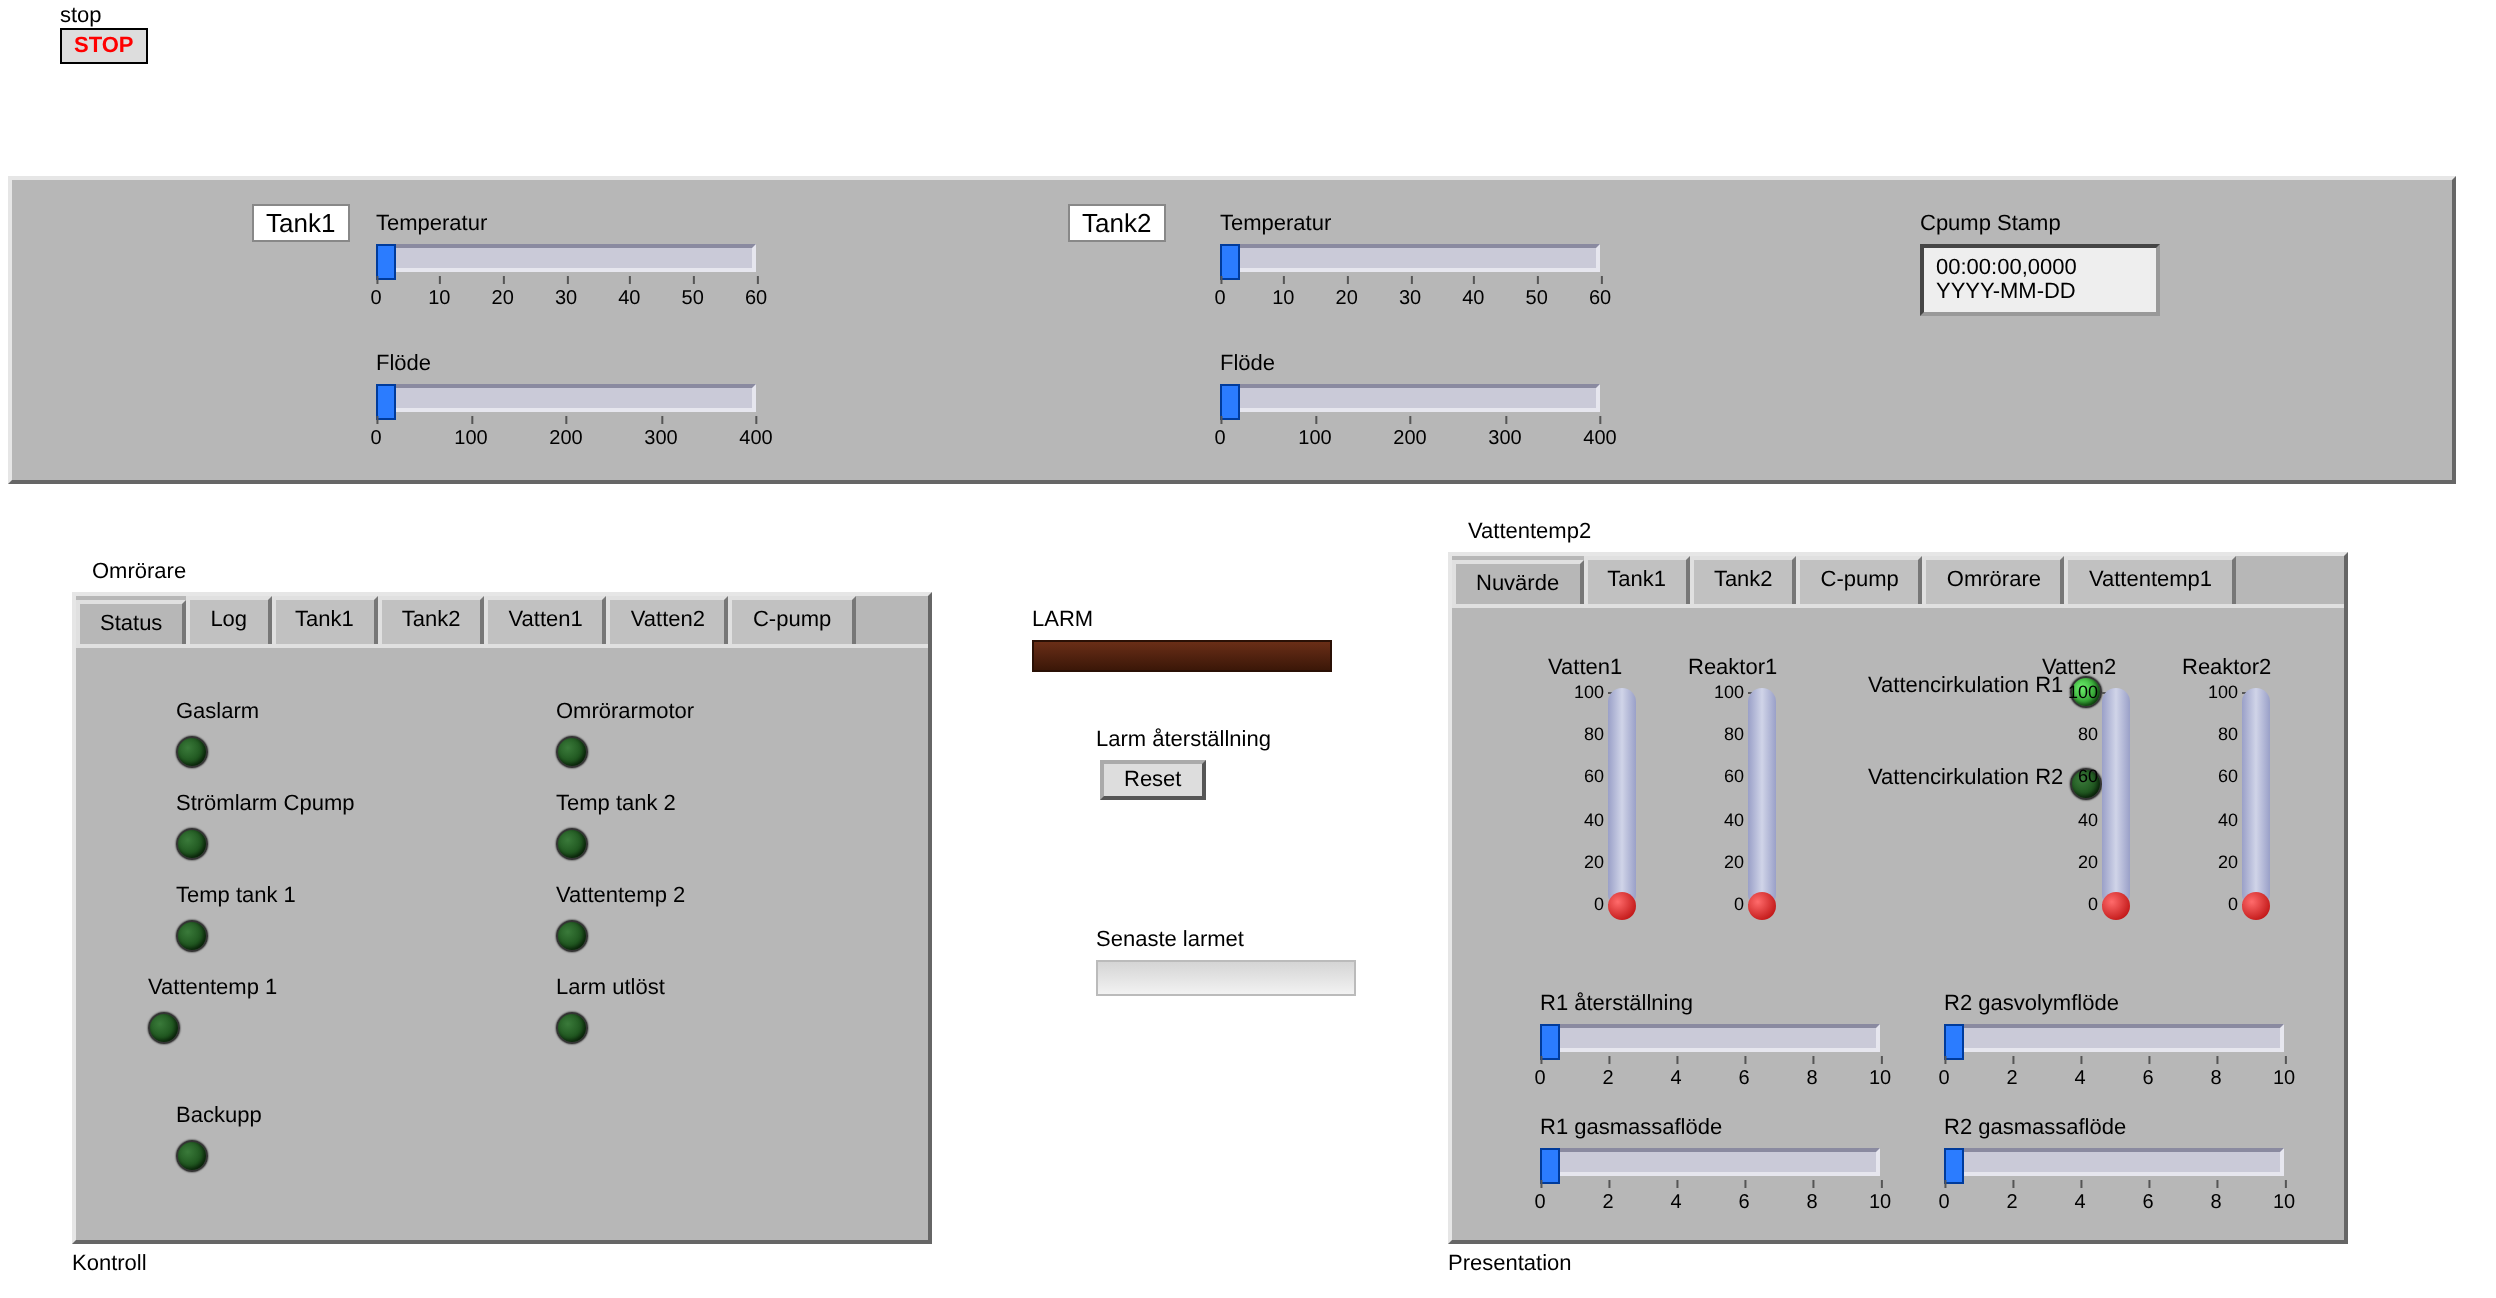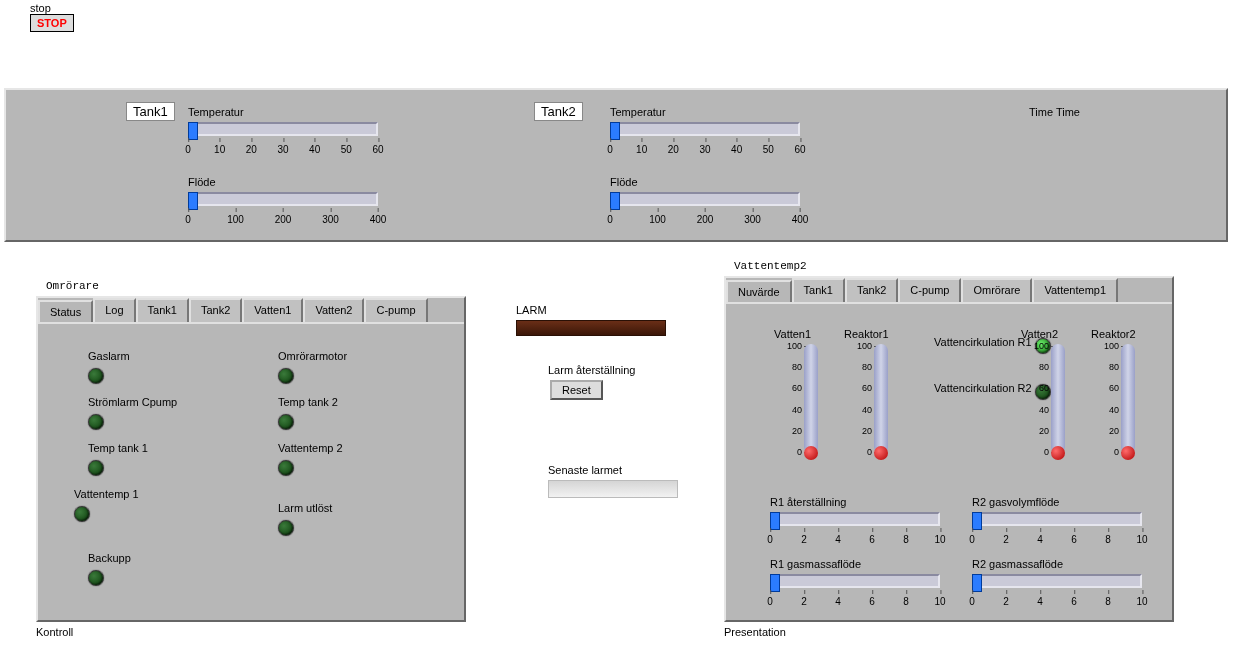--- a/index.html
+++ b/index.html
@@ -18,21 +18,21 @@
   .hslider .thumb { position: absolute; left: -2px; top: -2px; width: 10px; height: 18px; background: #2b7cff; border: 1px solid #003b9b; }
   .hslider .ticks { position: relative; height: 20px; margin-top: 2px; }
   .hslider .tick { position: absolute; font-size: 10px; transform: translateX(-50%); }
   .hslider .tick:before { content: ""; position: absolute; left: 50%; top: -6px; width: 1px; height: 4px; background: #555; }
 
   .ts-box { position: absolute; right: 146px; top: 16px; }
   .ts-title { font-size: 11px; margin-bottom: 4px; }
   .ts-field { border: 2px inset #999; background: #eee; padding: 4px 6px; font-size: 11px; min-width: 120px; }
 
   .tabpanel { background: #b7b7b7; border-top: 2px solid #e6e6e6; border-left: 2px solid #e6e6e6; border-right: 2px solid #666; border-bottom: 2px solid #666; position: absolute; }
-  .panel-title { position: absolute; left: 8px; top: -18px; font-size: 11px; font-family: Liberation Mono, monospace; }
+  .panel-title { position: absolute; left: 8px; top: -18px; font-size: 11px; }
   .tabs { display: flex; }
   .tab { border-top: 2px solid #e0e0e0; border-left: 2px solid #e0e0e0; border-right: 2px solid #777; border-bottom: none; padding: 4px 10px; background: #c1c1c1; font-size: 11px; margin-right: 0; cursor: pointer; }
   .tab.active { background: #b7b7b7; border-bottom: 2px solid #b7b7b7; position: relative; top: 2px; }
   .tab-content { border-top: 2px solid #e0e0e0; padding: 14px; position: relative; height: calc(100% - 22px); }
 
   
   .led-item { position: absolute; }
   .led-item .lbl { font-size: 11px; margin-bottom: 6px; display: block; }
   .led { width: 16px; height: 16px; border-radius: 50%; background: radial-gradient(circle at 35% 35%, #3a7a3a, #0a3a0a); border: 1px solid #333; box-shadow: inset -1px -1px 2px rgba(0,0,0,.6), 0 0 1px #000; }
   .led.bright { background: radial-gradient(circle at 35% 35%, #6cf06c, #0a6a0a); }
@@ -120,21 +120,25 @@
     <div class="ticks">
         <span class="tick" style="left: 0%; top: 6px;">0</span>
         <span class="tick" style="left: 25%; top: 6px;">100</span>
         <span class="tick" style="left: 50%; top: 6px;">200</span>
         <span class="tick" style="left: 75%; top: 6px;">300</span>
         <span class="tick" style="left: 100%; top: 6px;">400</span>
       </div>
   </div>
 
   <div class="ts-box">
-    <div class="ts-title">Time Time</div>
+    <div class="ts-title">Cpump Stamp</div>
+    <div class="ts-field">
+      <div>00:00:00,0000</div>
+      <div>YYYY-MM-DD</div>
+    </div>
   </div>
 </div>
 
 <div class="tabpanel" style="left:36px; top:296px; width:430px; height:326px;">
   <div class="panel-title">Omrörare</div>
   <div class="tabs">
       <div class="tab active">Status</div>
       <div class="tab">Log</div>
       <div class="tab">Tank1</div>
       <div class="tab">Tank2</div>
@@ -170,21 +174,21 @@
         <div class="led"></div>
       </div>
       <div class="led-item" style="left: 240px; top: 72px;">
         <span class="lbl">Temp tank 2</span>
         <div class="led"></div>
       </div>
       <div class="led-item" style="left: 240px; top: 118px;">
         <span class="lbl">Vattentemp 2</span>
         <div class="led"></div>
       </div>
-      <div class="led-item" style="left: 240px; top: 164px; margin-top: 14px;">
+      <div class="led-item" style="left: 240px; top: 164px;">
         <span class="lbl">Larm utlöst</span>
         <div class="led"></div>
       </div>
     </div>
 </div>
 <div class="footer-label" style="left:36px; top:626px;">Kontroll</div>
 
 <div class="mid-label" style="left:516px; top:304px;">LARM</div>
 <div class="larm-bar" style="left:516px; top:320px;"></div>
 <div class="mid-label" style="left:548px; top:364px;">Larm återställning</div>

